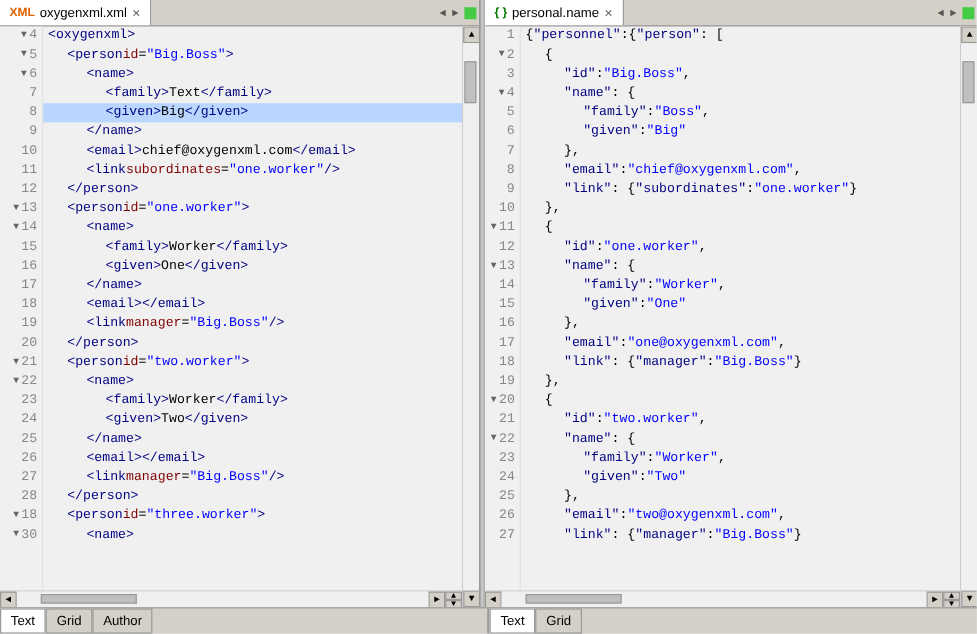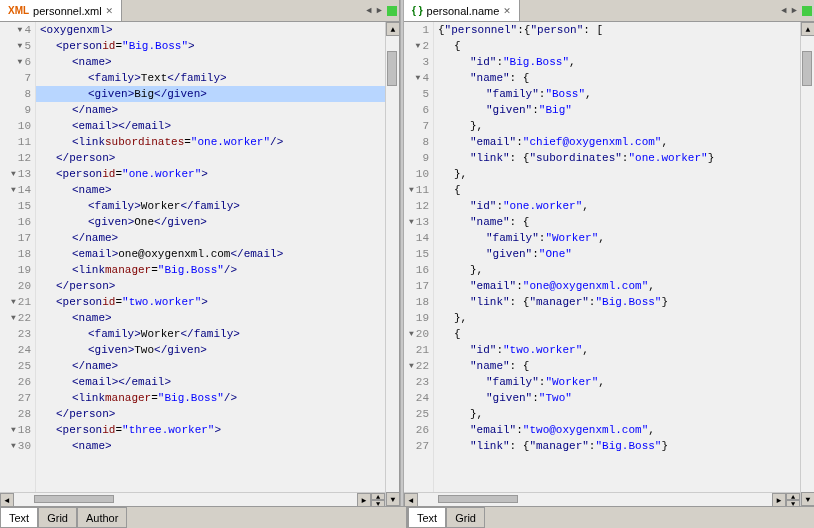--- a/index.html
+++ b/index.html
@@ -32,21 +32,21 @@
 
 <div style="display:flex;flex-direction:column;height:528px;width:814px;">
 
   <div style="display:flex;flex:1;overflow:hidden;">
 
     <div style="display:flex;flex-direction:column;width:400px;border-right:1px solid #999;">
 
       <div style="display:flex;background:#d4d0c8;border-bottom:1px solid #999;height:22px;align-items:stretch;">
         <div style="display:flex;align-items:center;padding:0 8px;border-right:1px solid #999;font-size:11px;background:#fff;gap:4px;font-family:sans-serif;">
           <span style="color:#e06000;font-size:10px;font-weight:bold;">XML</span>
-          <span style="font-family:sans-serif;font-size:11px;">personnel.xml</span>
+          <span style="font-family:sans-serif;font-size:11px;">oxygenxml.xml</span>
           <span style="font-size:9px;color:#666;cursor:pointer;">✕</span>
         </div>
         <div style="flex:1;"></div>
         <div style="display:flex;align-items:center;padding:0 2px;gap:1px;">
           <span style="font-size:9px;color:#555;cursor:pointer;padding:0 2px;">◄</span>
           <span style="font-size:9px;color:#555;cursor:pointer;padding:0 2px;">►</span>
           <div style="width:10px;height:10px;background:#44cc44;margin-left:2px;"></div>
         </div>
       </div>
 
@@ -179,20 +179,21 @@
                 </div>
                 <div style="height: 16px; line-height: 16px; padding-left: 36px; white-space: nowrap; display: flex; align-items: center;">
                   <span class="bracket">&lt;/</span>
                   <span class="tag">name</span>
                   <span class="bracket">&gt;</span>
                 </div>
                 <div style="height: 16px; line-height: 16px; padding-left: 36px; white-space: nowrap; display: flex; align-items: center;">
                   <span class="bracket">&lt;</span>
                   <span class="tag">email</span>
                   <span class="bracket">&gt;</span>
+                  <span class="text-content">chief@oxygenxml.com</span>
                   <span class="bracket">&lt;/</span>
                   <span class="tag">email</span>
                   <span class="bracket">&gt;</span>
                 </div>
                 <div style="height: 16px; line-height: 16px; padding-left: 36px; white-space: nowrap; display: flex; align-items: center;"><span class="bracket">&lt;</span><span class="tag">link</span> <span class="attr-name">subordinates</span>=<span class="attr-val">"one.worker"</span> <span class="bracket">/&gt;</span></div>
                 <div style="height: 16px; line-height: 16px; padding-left: 20px; white-space: nowrap; display: flex; align-items: center;">
                   <span class="bracket">&lt;/</span>
                   <span class="tag">person</span>
                   <span class="bracket">&gt;</span>
                 </div>
@@ -222,21 +223,20 @@
                 </div>
                 <div style="height: 16px; line-height: 16px; padding-left: 36px; white-space: nowrap; display: flex; align-items: center;">
                   <span class="bracket">&lt;/</span>
                   <span class="tag">name</span>
                   <span class="bracket">&gt;</span>
                 </div>
                 <div style="height: 16px; line-height: 16px; padding-left: 36px; white-space: nowrap; display: flex; align-items: center;">
                   <span class="bracket">&lt;</span>
                   <span class="tag">email</span>
                   <span class="bracket">&gt;</span>
-                  <span class="text-content">one@oxygenxml.com</span>
                   <span class="bracket">&lt;/</span>
                   <span class="tag">email</span>
                   <span class="bracket">&gt;</span>
                 </div>
                 <div style="height: 16px; line-height: 16px; padding-left: 36px; white-space: nowrap; display: flex; align-items: center;"><span class="bracket">&lt;</span><span class="tag">link</span> <span class="attr-name">manager</span>=<span class="attr-val">"Big.Boss"</span><span class="bracket">/&gt;</span></div>
                 <div style="height: 16px; line-height: 16px; padding-left: 20px; white-space: nowrap; display: flex; align-items: center;">
                   <span class="bracket">&lt;/</span>
                   <span class="tag">person</span>
                   <span class="bracket">&gt;</span>
                 </div>

